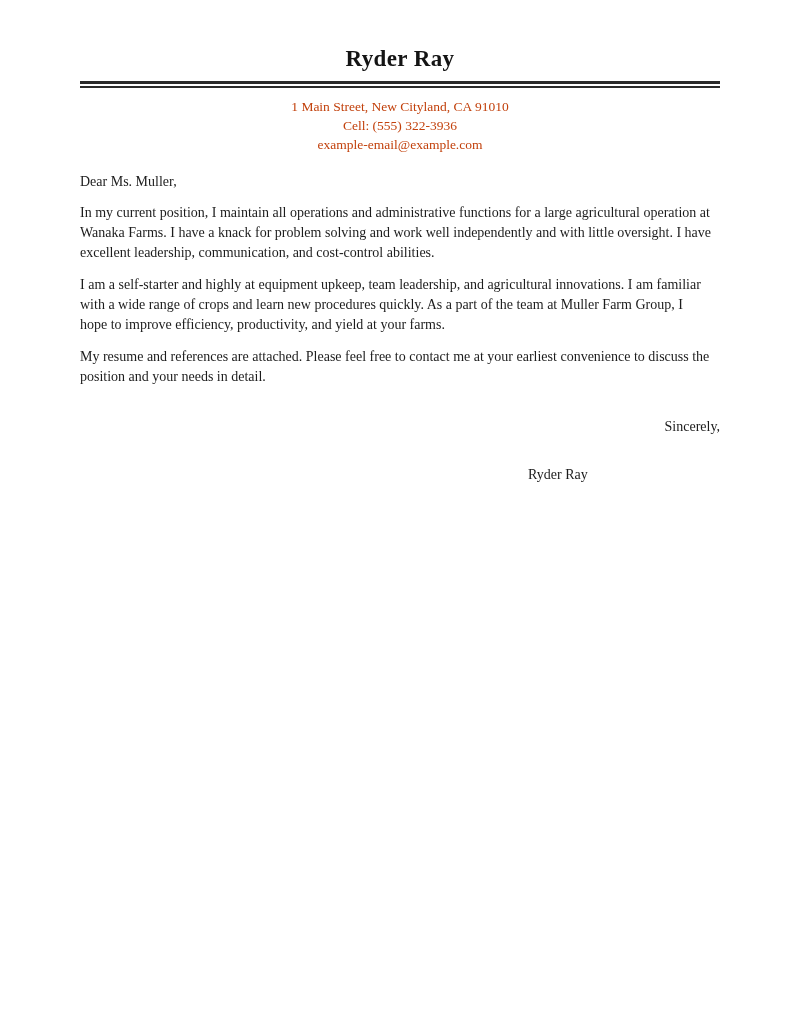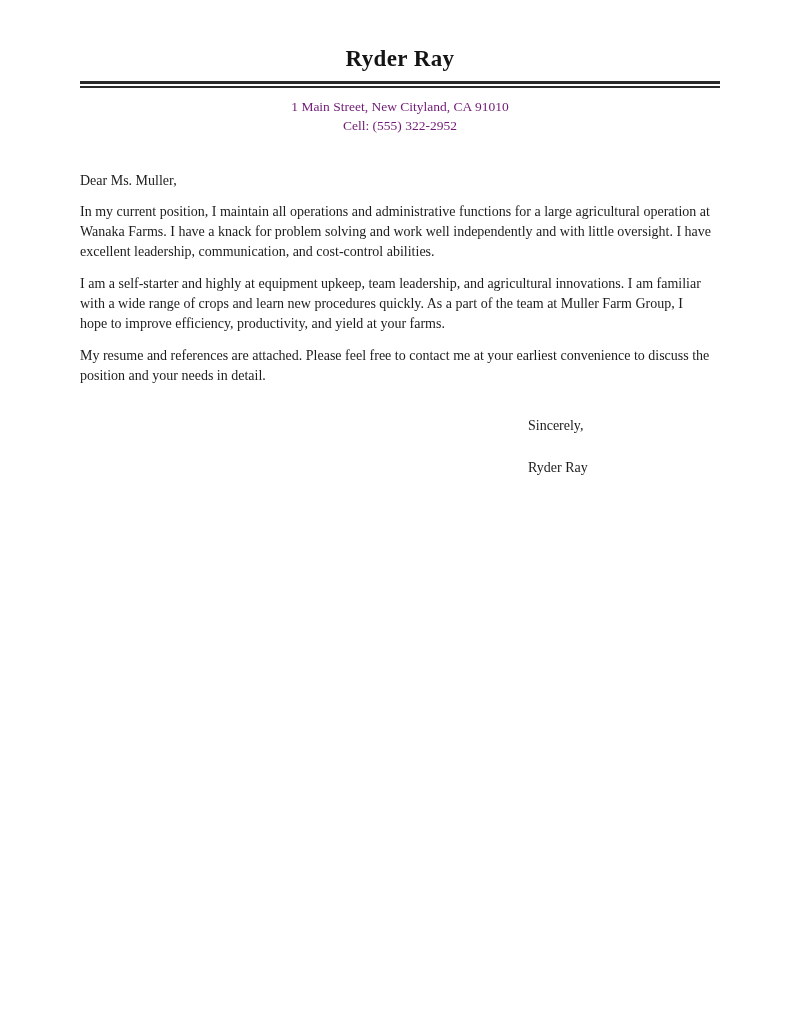--- a/index.html
+++ b/index.html
@@ -31,61 +31,63 @@
   .double-rule {
     height: 2px;
     border-top: 3px solid #2a2a2a;
     border-bottom: 2px solid #2a2a2a;
     margin: 0 0 9px 0;
   }
   .contact-block {
     text-align: center;
     font-size: 13.5px;
     line-height: 19px;
-    margin-bottom: 36px;
-    color: #701a75;
+    margin-bottom: 18px;
+    color: #c2410c;
   }
   .letter-body p {
     font-size: 14px;
     line-height: 20px;
     margin: 0 8px 11px 0;
     text-align: left;
   }
   .letter-body p.paragraph {
     margin-bottom: 12px;
   }
   .salutation {
     margin-bottom: 11px;
   }
   .signature-block {
     margin-left: 448px;
     margin-top: 30px;
   }
   .signature-block .closing {
-    margin: 0 0 22px 0;
+    margin: 0 0 28px 0;
     font-size: 14px;
     line-height: 20px;
+    text-align: right;
   }
   .signature-block .signature-name {
     margin: 0;
     font-size: 14px;
     line-height: 20px;
   }
 </style>
 </head>
 <body>
 
 <div class="page">
 
   <header class="letter-header">
     <h1>Ryder Ray</h1>
     <div class="double-rule"></div>
     <div class="contact-block">
       <div>1 Main Street, New Cityland, CA 91010</div>
-      <div>Cell: (555) 322-2952</div>
+      <div>Cell: (555) 322-3936</div>
+      <div>example-email@example.com</div>
     </div>
   </header>
 
   <main class="letter-body">
     <p class="salutation">Dear Ms. Muller,</p>
 
 
     <p class="paragraph">In my current position, I maintain all operations and administrative functions for a large agricultural operation at Wanaka Farms. I have a knack for problem solving and work well independently and with little oversight. I have excellent leadership, communication, and cost-control abilities.</p>
 
     <p class="paragraph">I am a self-starter and highly at equipment upkeep, team leadership, and agricultural innovations. I am familiar with a wide range of crops and learn new procedures quickly. As a part of the team at Muller Farm Group, I hope to improve efficiency, productivity, and yield at your farms.</p>

